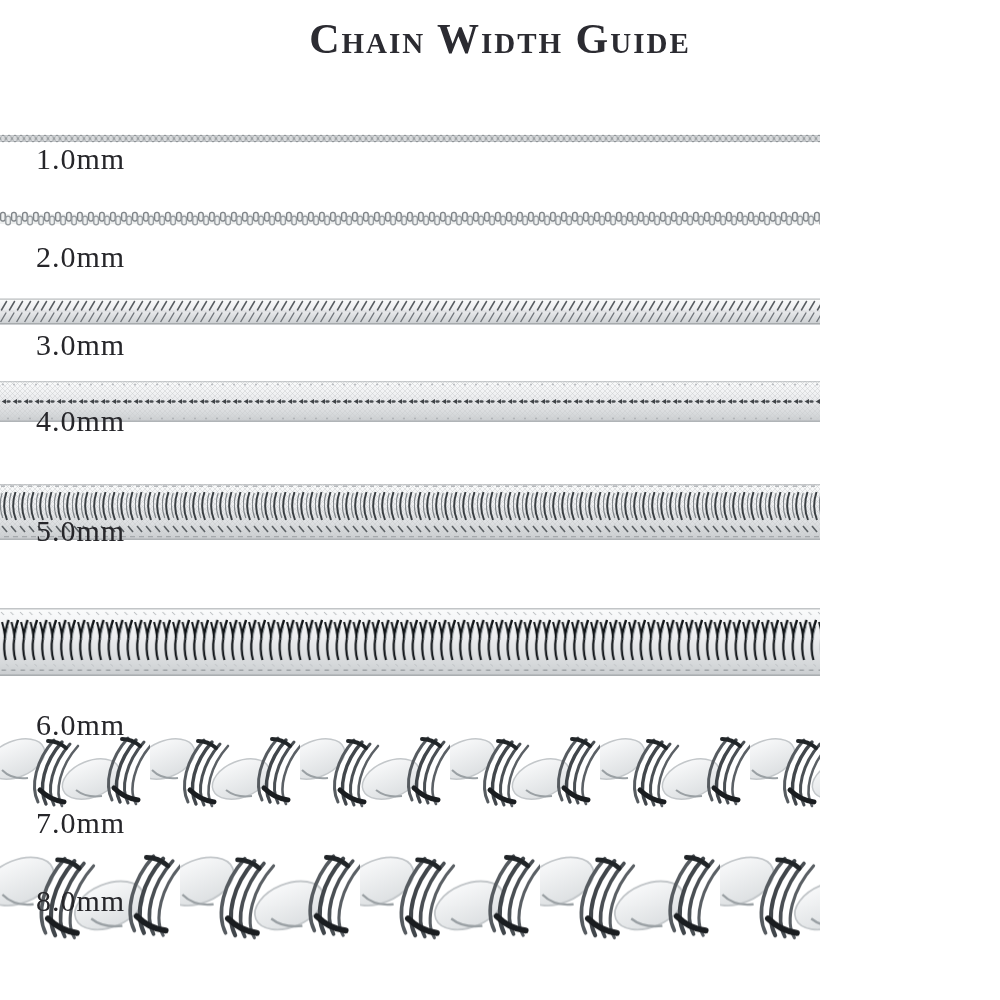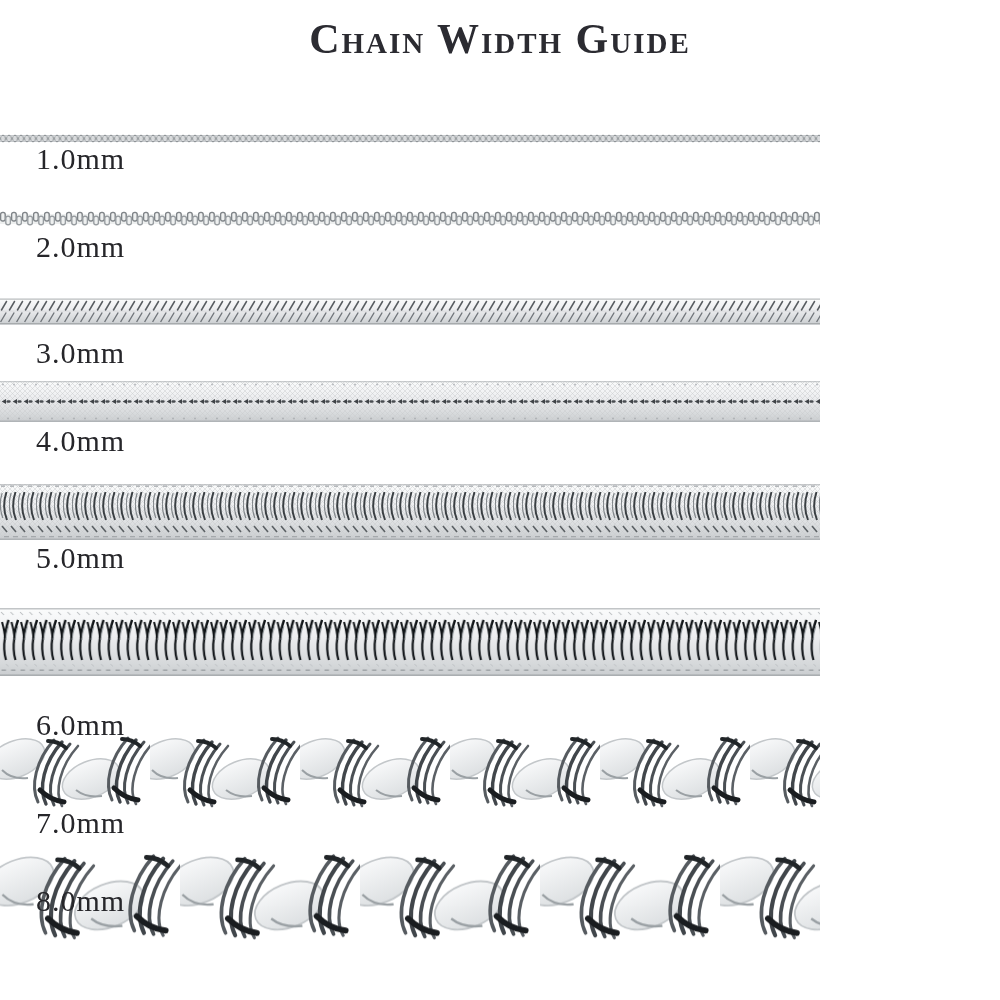--- a/index.html
+++ b/index.html
@@ -81,71 +81,71 @@
   <svg class="chain" style="top:210px" width="1000" height="17">
     <defs>
       <pattern id="pat-c2" width="11" height="17" patternUnits="userSpaceOnUse">
         <rect x="0.6" y="2.5" width="4.6" height="8.5" rx="2" fill="none" stroke="#7f8488" stroke-width="1.4"></rect>
         <rect x="5.8" y="6.2" width="4.6" height="8.5" rx="2" fill="none" stroke="#989da1" stroke-width="1.4"></rect>
       </pattern>
     </defs>
     <rect x="0" y="4" width="1000" height="10" fill="#eef0f0"></rect>
     <rect x="0" y="0" width="1000" height="17" fill="url(#pat-c2)"></rect>
   </svg>
-  <div class="size-label" style="top:230px">2.0mm</div>
+  <div class="size-label" style="top:240px">2.0mm</div>
 
   <svg class="chain" style="top:298px" width="1000" height="27">
     <defs>
       <pattern id="pat-c3" width="8" height="27" patternUnits="userSpaceOnUse">
         <path d="M1.2,12.5 L6.8,3" stroke="#585d61" stroke-width="1.5" fill="none"></path>
         <path d="M0.6,24 L6.2,14.5" stroke="#70757a" stroke-width="1.4" fill="none"></path>
       </pattern>
     </defs>
     <rect x="0" y="0.5" width="1000" height="26" fill="url(#g-metal)"></rect>
     <rect x="0" y="12.6" width="1000" height="1.2" fill="#dcdee0"></rect>
     <rect x="0" y="0" width="1000" height="27" fill="url(#pat-c3)"></rect>
     <rect x="0" y="0.5" width="1000" height="1.2" fill="#a7abae" opacity="0.8"></rect>
     <rect x="0" y="25" width="1000" height="1.4" fill="#9da1a4" opacity="0.8"></rect>
   </svg>
-  <div class="size-label" style="top:336px">3.0mm</div>
+  <div class="size-label" style="top:328px">3.0mm</div>
 
   <svg class="chain" style="top:381px" width="1000" height="41">
     <defs>
       <pattern id="pat-c4" width="11" height="41" patternUnits="userSpaceOnUse">
         <path d="M1.6,20.5 l4.4,-2.6 l0,5.2 z" fill="#3f4347"></path>
         <rect x="6.4" y="19.2" width="4.2" height="2.6" rx="1.3" fill="#494d51"></rect>
         <circle cx="3" cy="3.5" r="1" fill="#b6b9bc"></circle>
         <circle cx="8" cy="37.5" r="1" fill="#aeb1b4"></circle>
       </pattern>
     </defs>
     <rect x="0" y="0" width="1000" height="41" fill="url(#g-metal)"></rect>
     <rect x="0" y="0" width="1000" height="41" fill="url(#mesh-fine)"></rect>
     <rect x="0" y="0" width="1000" height="41" fill="url(#pat-c4)"></rect>
     <rect x="0" y="0" width="1000" height="1.3" fill="#b4b8bb" opacity="0.7"></rect>
     <rect x="0" y="39.5" width="1000" height="1.5" fill="#a5a9ac" opacity="0.7"></rect>
   </svg>
-  <div class="size-label" style="top:424px">4.0mm</div>
+  <div class="size-label" style="top:404px">4.0mm</div>
 
   <svg class="chain" style="top:484px" width="1000" height="56">
     <defs>
       <pattern id="pat-c5" width="9" height="56" patternUnits="userSpaceOnUse">
         <path d="M6.5,8 C3,18 3,26 7,36" stroke="#3a3f43" stroke-width="2" fill="none"></path>
         <path d="M2.2,9 C-0.5,17 -0.5,25 2.8,34" stroke="#83888c" stroke-width="1.2" fill="none"></path>
         <path d="M2,42 l5,6" stroke="#5a5f63" stroke-width="1.6" fill="none"></path>
         <rect x="1" y="1.5" width="4" height="1.4" fill="#aeb2b5"></rect>
         <rect x="4" y="52" width="5" height="1.3" fill="#a5a9ac"></rect>
       </pattern>
     </defs>
     <rect x="0" y="0" width="1000" height="56" fill="url(#g-metal)"></rect>
     <rect x="0" y="0" width="1000" height="56" fill="url(#mesh-fine)"></rect>
     <rect x="0" y="0" width="1000" height="56" fill="url(#pat-c5)"></rect>
     <rect x="0" y="0" width="1000" height="1.4" fill="#b0b4b7" opacity="0.7"></rect>
     <rect x="0" y="54.5" width="1000" height="1.5" fill="#a2a6a9" opacity="0.7"></rect>
   </svg>
-  <div class="size-label" style="top:541px">5.0mm</div>
+  <div class="size-label" style="top:514px">5.0mm</div>
 
   <svg class="chain" style="top:608px" width="1000" height="68">
     <defs>
       <pattern id="pat-c6" width="9.5" height="68" patternUnits="userSpaceOnUse">
         <path d="M2,14 Q4.8,24 4.9,30" stroke="#101417" stroke-width="2" fill="none"></path>
         <path d="M8.6,12 Q5.2,22 4.9,30" stroke="#101417" stroke-width="2.4" fill="none"></path>
         <path d="M4.9,30 C3.6,38 4.2,46 6,52" stroke="#14181c" stroke-width="2.2" fill="none"></path>
         <path d="M8.4,18 q-2.4,8 -2.6,14" stroke="#9aa0a4" stroke-width="1" fill="none"></path>
         <path d="M1,4 l3,3" stroke="#b4b8bb" stroke-width="1" fill="none"></path>
         <path d="M6,56 l2.5,2.5" stroke="#c0c3c6" stroke-width="1" fill="none"></path>

